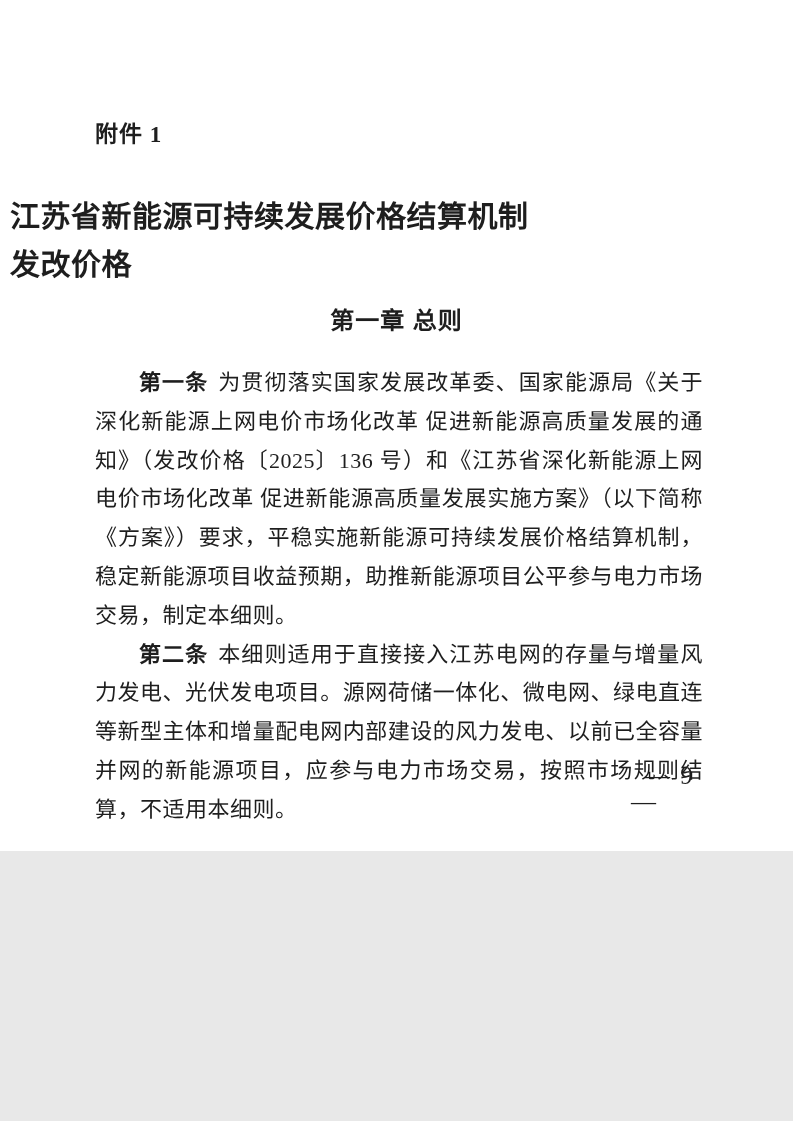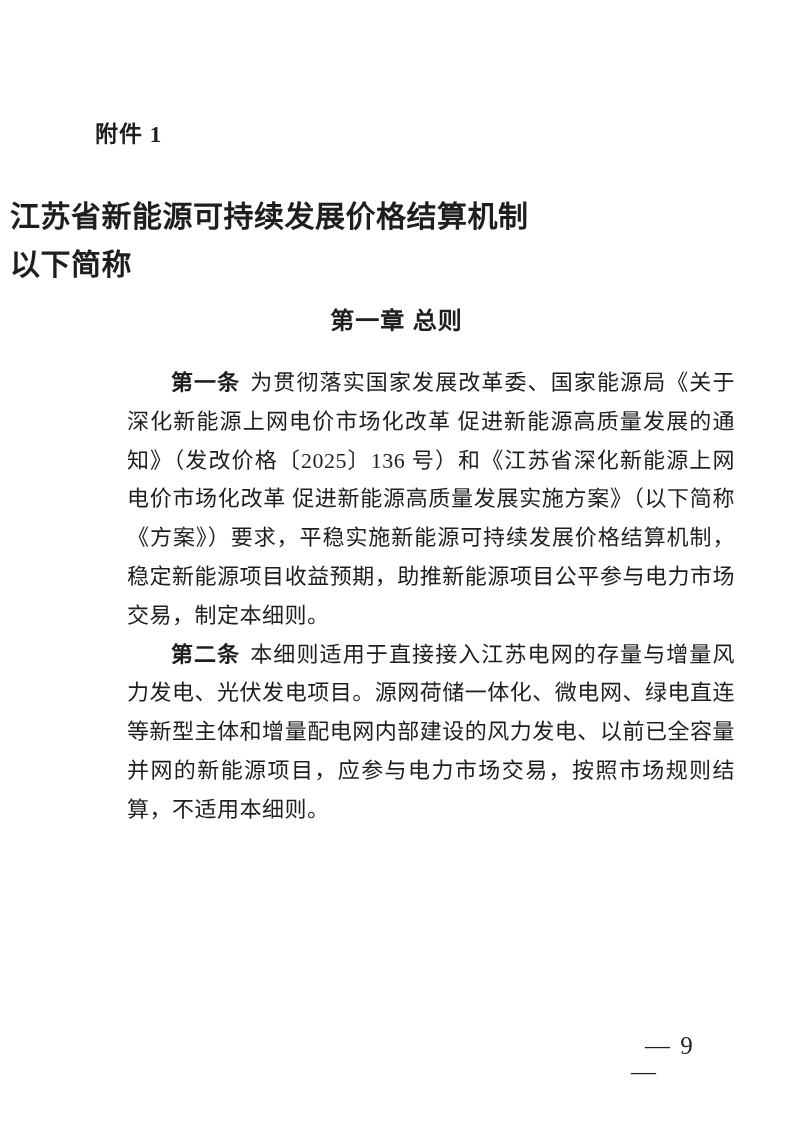--- a/index.html
+++ b/index.html
@@ -7,21 +7,21 @@
     --bg-color:#ffffff;
   }
   html,body{
     margin:0;
     padding:0;
     background:#e8e8e8;
   }
   .page{
     position:relative;
     width:793px;
-    height:1121px;
+    height:851px;
     margin:0 auto;
     background:var(--bg-color);
     color:var(--text-color);
     font-family:"Liberation Serif","DejaVu Serif",serif;
     overflow:hidden;
   }
   .attachment-label{
     position:absolute;
     left:95px;
     top:121px;
@@ -59,21 +59,20 @@
     position:absolute;
     left:95px;
     top:364px;
     width:608px;
     font-size:22px;
     line-height:38.8px;
     letter-spacing:0.5px;
     text-align:justify;
     text-justify:inter-ideograph;
     word-break:break-all;
-    margin-left:32px;
   }
   .doc-body p{
     margin:0;
     text-indent:2em;
   }
   .article-lead{
     font-weight:bold;
     font-family:"Liberation Sans","DejaVu Sans",sans-serif;
     margin-right:0.45em;
   }
@@ -102,21 +101,21 @@
 </style>
 </head>
 <body>
 
 <div class="page">
 
   <div class="attachment-label">附件 1</div>
 
   <h1 class="doc-title">
     <span>江苏省新能源可持续发展价格结算机制</span><br>
-    <span>以下简称</span>
+    <span>发改价格</span>
   </h1>
 
   <h2 class="chapter-heading">第一章 总则</h2>
 
   <div class="doc-body">
     <p>
       <span class="article-lead">第一条</span><span>为贯彻落实国家发展改革委、国家能源局《关于深化新能源上网电价市场化改革 促进新能源高质量发展的通知》（发改价格〔2025〕136 号）和《江苏省深化新能源上网电价市场化改革 促进新能源高质量发展实施方案》（以下简称《方案》）要求，平稳实施新能源可持续发展价格结算机制，稳定新能源项目收益预期，助推新能源项目公平参与电力市场交易，制定本细则。</span>
     </p>
     <p>
       <span class="article-lead">第二条</span><span>本细则适用于直接接入江苏电网的存量与增量风力发电、光伏发电项目。源网荷储一体化、微电网、绿电直连等新型主体和增量配电网内部建设的风力发电、以前已全容量并网的新能源项目，应参与电力市场交易，按照市场规则结算，不适用本细则。</span>

